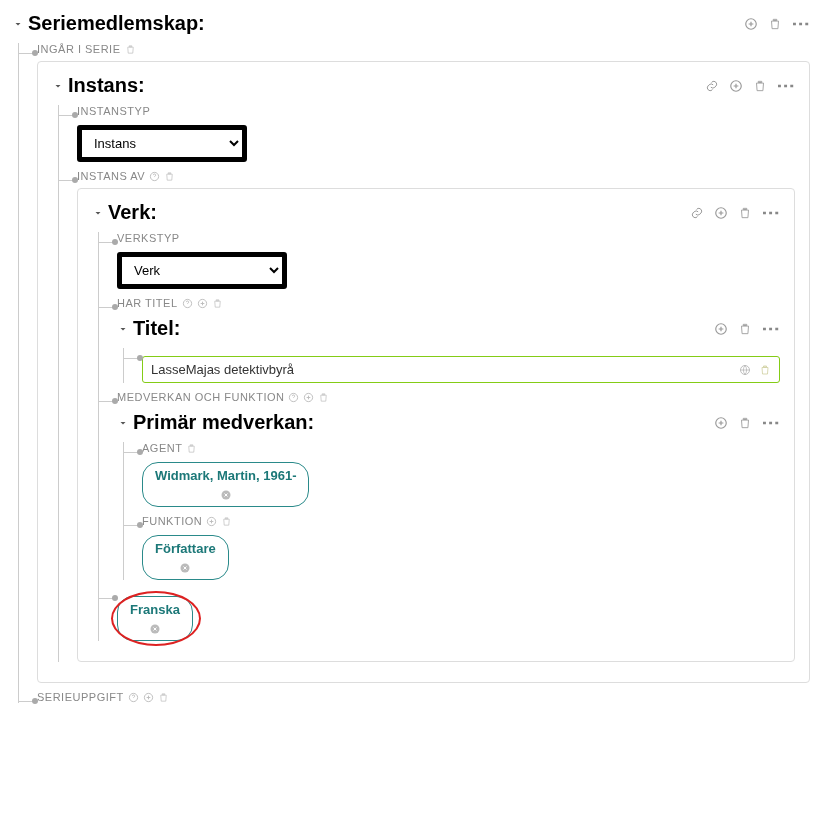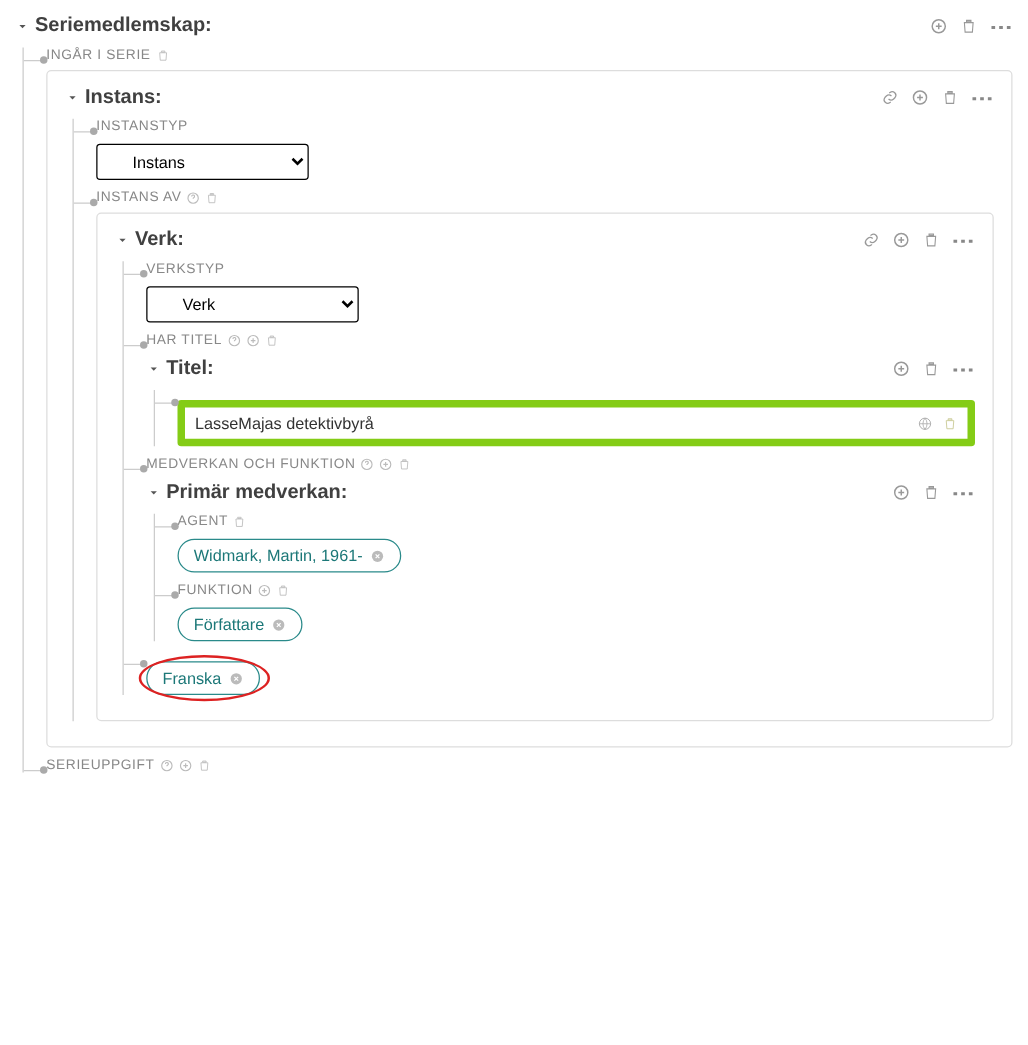--- a/index.html
+++ b/index.html
@@ -3,38 +3,38 @@
 <meta charset="utf-8">
 <style>
 * { box-sizing: border-box; margin: 0; padding: 0; }
 body { font-family: Arial, sans-serif; font-size: 13px; color: #333; background: #fff; padding: 12px; }
 .root { display: flex; gap: 20px; max-width: 822px; }
 .leftcol { width: 130px; flex-shrink: 0; }
 .leftlabel { font-size: 11px; letter-spacing: 0.5px; color: #888; text-transform: uppercase; }
 .main { flex: 1; }
 .section-header { display: flex; align-items: center; justify-content: space-between; margin-bottom: 8px; }
 .sh-left { display: flex; align-items: center; gap: 4px; }
-.sh-title { font-weight: 600; font-size: 16px; color: #404040; }
+.sh-title { font-weight: 600; font-size: 20px; color: #000000; }
 .sh-actions { display: flex; gap: 10px; align-items: center; color: #888; }
 .chev { width: 12px; height: 12px; fill: #555; }
 .ico { width: 14px; height: 14px; fill: #999; cursor: pointer; }
 .ico.small { width: 12px; height: 12px; }
 .ico.tiny { width: 11px; height: 11px; }
 .more { font-size: 18px; color: #888; font-weight: 700; line-height: 1; cursor: pointer; letter-spacing: -1px; writing-mode: vertical-lr; }
 .tree-indent { border-left: 1px solid #ccc; margin-left: 6px; padding-left: 18px; position: relative; }
 .tree-item { position: relative; margin: 8px 0; }
 .tree-item::before { content: ""; position: absolute; left: -18px; top: 10px; width: 14px; height: 1px; background: #ccc; }
 .tree-item.dot::after { content: ""; position: absolute; left: -5px; top: 7px; width: 6px; height: 6px; border-radius: 50%; background: #aaa; }
 .field-label { font-size: 11px; letter-spacing: 0.5px; color: #888; text-transform: uppercase; display: flex; align-items: center; gap: 4px; }
 .card { border: 1px solid #ddd; border-radius: 4px; padding: 12px 14px; margin-top: 6px; background: #fff; }
-select { padding: 5px 24px; border: 1px solid #000000; border-radius: 3px; font-size: 13px; background: #fff; min-width: 170px; }
-.input-wide { display: flex; align-items: center; border: 6px solid #84cc16; border-radius: 3px; padding: 5px 8px; justify-content: flex-end; }
+select { padding: 5px 8px; border: 5px solid #000000; border-radius: 3px; font-size: 13px; background: #fff; min-width: 170px; }
+.input-wide { display: flex; align-items: center; border: 1px solid #84cc16; border-radius: 3px; padding: 5px 8px; justify-content: flex-end; }
 .input-wide .txt { flex: 1; }
 .input-wide .right { display: flex; gap: 8px; align-items: center; }
-.chip { display: inline-flex; align-items: center; gap: 6px; border: 1.5px solid #2a8a8a; border-radius: 16px; padding: 5px 12px; color: #1c7878; font-weight: 400; font-size: 13px; }
+.chip { display: inline-flex; align-items: center; gap: 6px; border: 1.5px solid #2a8a8a; border-radius: 16px; padding: 5px 12px; color: #1c7878; font-weight: 700; font-size: 13px; flex-direction: column; }
 .chip .xicon { width: 12px; height: 12px; fill: #888; }
 .highlight-oval { position: relative; display: inline-block; }
 .highlight-oval::after { content: ""; position: absolute; top: -5px; left: -6px; right: -8px; bottom: -5px; border: 2.5px solid #d22; border-radius: 50%/50%; pointer-events: none; }
 .gap { height: 8px; }
 .bottom-input { margin-top: 6px; }
 </style>
 </head>
 <body>
 
 <div class="root">

